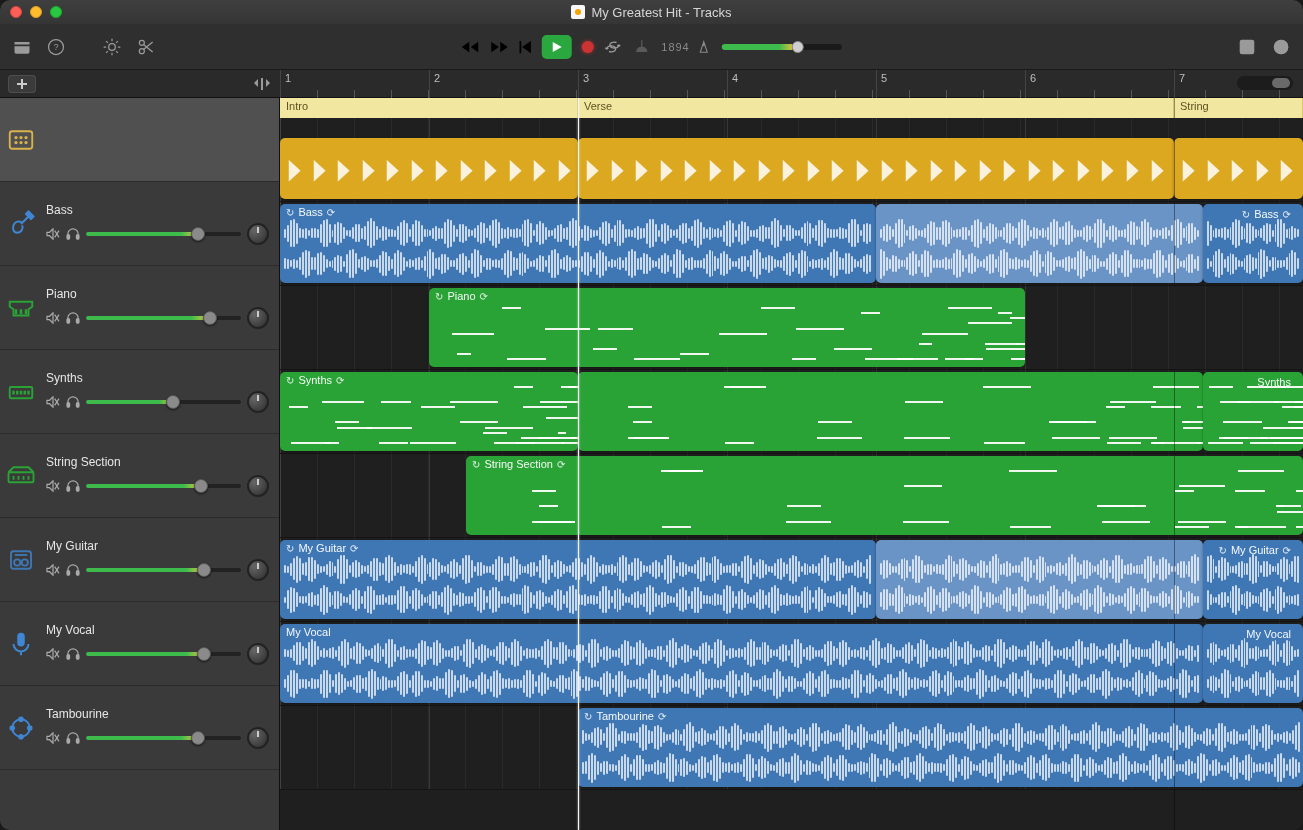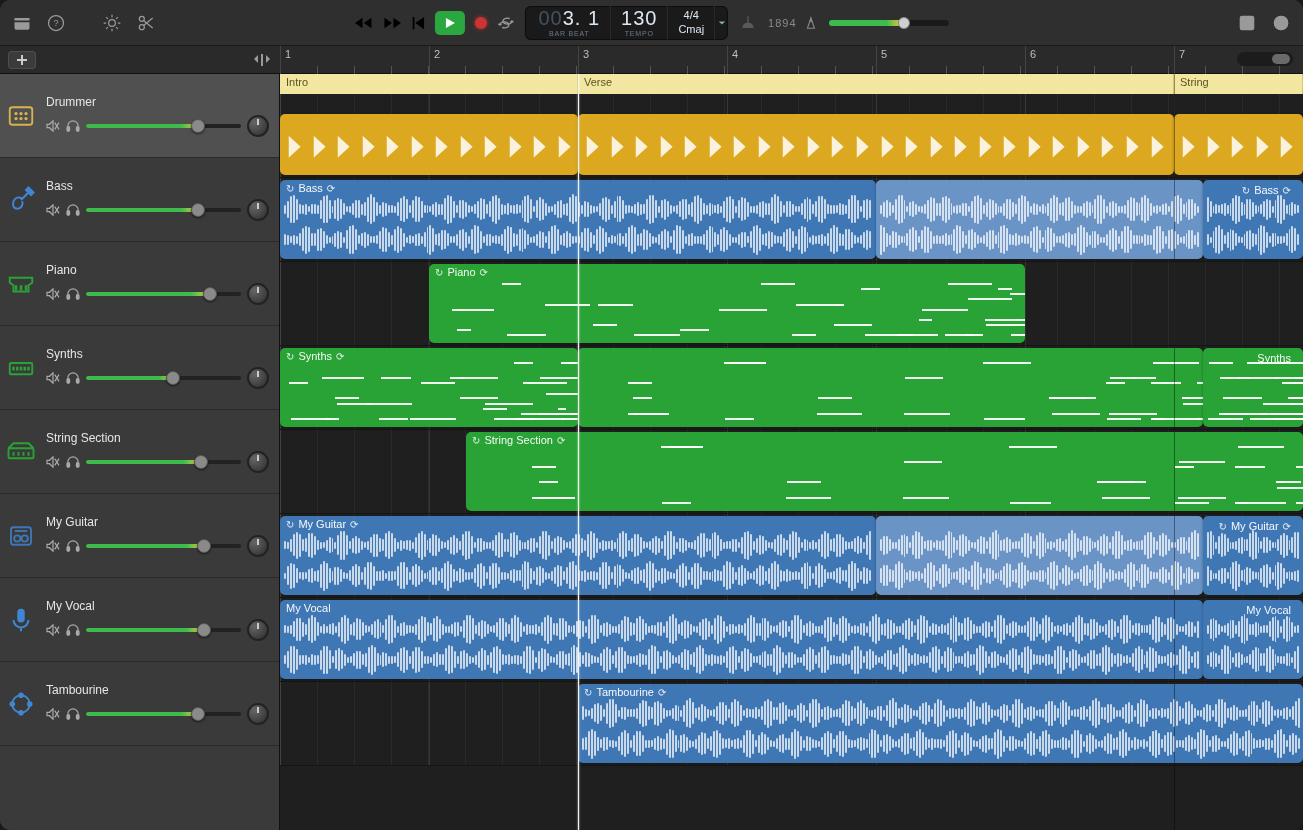--- a/index.html
+++ b/index.html
@@ -107,20 +107,31 @@
   .drum-hits span { color: rgba(255,255,255,.85); font-size: 28px; line-height: 1; margin-right: 3px; transform: scaleX(.55); display: inline-block; }
 
   .playhead { position: absolute; top: 0; bottom: 0; width: 1px; background: #f4f4f4; z-index: 50; box-shadow: 0 0 2px #fff; }
   .section-line { position: absolute; top: 0; bottom: 0; width: 1px; background: rgba(0,0,0,.4); z-index: 5; }
 </style>
 </head>
 <body>
 
 <div class="window">
 
+  <div class="titlebar">
+    <div class="traffic">
+      <div class="dot red"></div>
+      <div class="dot yellow"></div>
+      <div class="dot green"></div>
+    </div>
+    <div class="title">
+      <span class="title-icon"></span>
+      <span>My Greatest Hit - Tracks</span>
+    </div>
+  </div>
 
   <div class="toolbar">
     <div class="tb-left">
       <span class="ico">
           <svg viewBox="0 0 24 24">
             <path d="M3 6h18v3H3zM3 11h18v7a2 2 0 0 1-2 2H5a2 2 0 0 1-2-2z"></path>
           </svg>
         </span>
       <span class="ico">
           <svg viewBox="0 0 24 24">
@@ -166,41 +177,20 @@
         </span>
       <span class="tb-btn">
           <span class="rec-btn"></span>
         </span>
       <span class="tb-btn">
           <svg width="18" height="14" viewBox="0 0 24 16" fill="none" stroke="currentColor" stroke-width="1.8">
             <path d="M4 11a6 4 0 1 1 3 3M4 11l-2-2M4 11l2-2M20 5a6 4 0 1 1-3-3M20 5l2 2M20 5l-2 2"></path>
           </svg>
         </span>
 
-      <div class="lcd">
-        <div class="col">
-          <div class="big"><span class="dim-prefix">00</span><span>3. 1</span></div>
-          <div class="small">BAR   BEAT</div>
-        </div>
-        <div class="col">
-          <div class="big">130</div>
-          <div class="small">TEMPO</div>
-        </div>
-        <div class="col">
-          <div class="stack">
-            <span>4/4</span>
-            <span>Cmaj</span>
-          </div>
-        </div>
-        <div class="lcd-dd">
-            <svg viewBox="0 0 10 10">
-              <path d="M1 3l4 4 4-4z"></path>
-            </svg>
-          </div>
-      </div>
 
       <span class="ico" style="opacity:.4">
           <svg viewBox="0 0 24 24" fill="none" stroke="currentColor" stroke-width="1.5">
             <path d="M12 4v10M6 18a6 6 0 0 1 12 0"></path>
           </svg>
         </span>
       <span class="count-in">
         <span>1894</span>
         <svg width="16" height="14" viewBox="0 0 16 16" fill="none" stroke="currentColor" stroke-width="1.2">
             <path d="M8 2L4 14h8zM8 2v5"></path>
@@ -264,43 +254,20 @@
           <div class="track-icon">
             <svg viewBox="0 0 24 24" fill="#d9b24b">
               <rect x="3" y="5" width="18" height="14" rx="2" fill="none" stroke="#d9b24b" stroke-width="1.5"></rect>
               <circle cx="8" cy="10" r="1.3"></circle>
               <circle cx="12" cy="10" r="1.3"></circle>
               <circle cx="16" cy="10" r="1.3"></circle>
               <circle cx="8" cy="14" r="1.3"></circle>
               <circle cx="12" cy="14" r="1.3"></circle>
               <circle cx="16" cy="14" r="1.3"></circle>
             </svg>
-          </div>
-          <div class="track-body">
-            <div class="track-name">Drummer</div>
-            <div class="track-controls">
-              <span class="mini">
-                <svg width="14" height="12" viewBox="0 0 16 14" fill="currentColor">
-                  <path d="M1 5h3l4-4v12l-4-4H1zM10 3l5 8M15 3l-5 8" stroke="currentColor" stroke-width="1.4" fill="none"></path>
-                </svg>
-              </span>
-              <span class="mini">
-                <svg width="14" height="12" viewBox="0 0 16 14" fill="none" stroke="currentColor" stroke-width="1.4">
-                  <path d="M2 9V7a6 6 0 0 1 12 0v2"></path>
-                  <rect x="1" y="8" width="3" height="5" rx="1" fill="currentColor"></rect>
-                  <rect x="12" y="8" width="3" height="5" rx="1" fill="currentColor"></rect>
-                </svg>
-              </span>
-              <div class="vol-slider">
-                <div class="vol-track"></div>
-                <div class="vol-fill" style="width:72%"></div>
-                <div class="vol-knob" style="left:calc(72% - 7px)"></div>
-              </div>
-              <div class="pan-knob"></div>
-            </div>
           </div>
         </div>
         <div class="track-header">
           <div class="track-icon">
             <svg viewBox="0 0 24 24" fill="none" stroke="#3f87d4" stroke-width="1.6">
               <path d="M20 4l-8 8M13 11c-2-2-6-1-7 2s0 6 3 6 5-3 4-6"></path>
               <path d="M18 2l4 4-2 2-4-4z" fill="#3f87d4"></path>
             </svg>
           </div>
           <div class="track-body">

